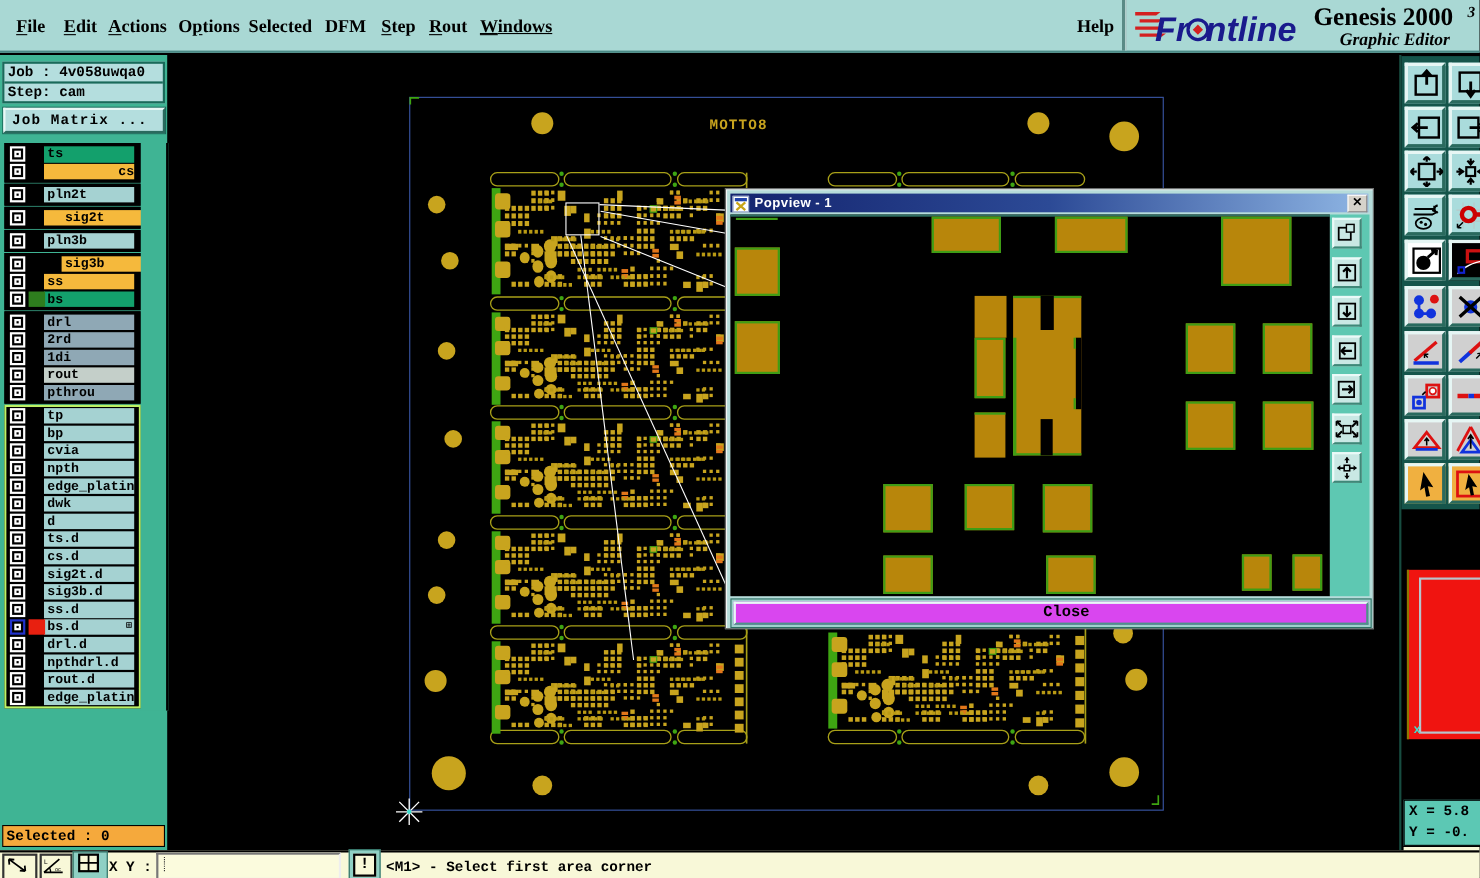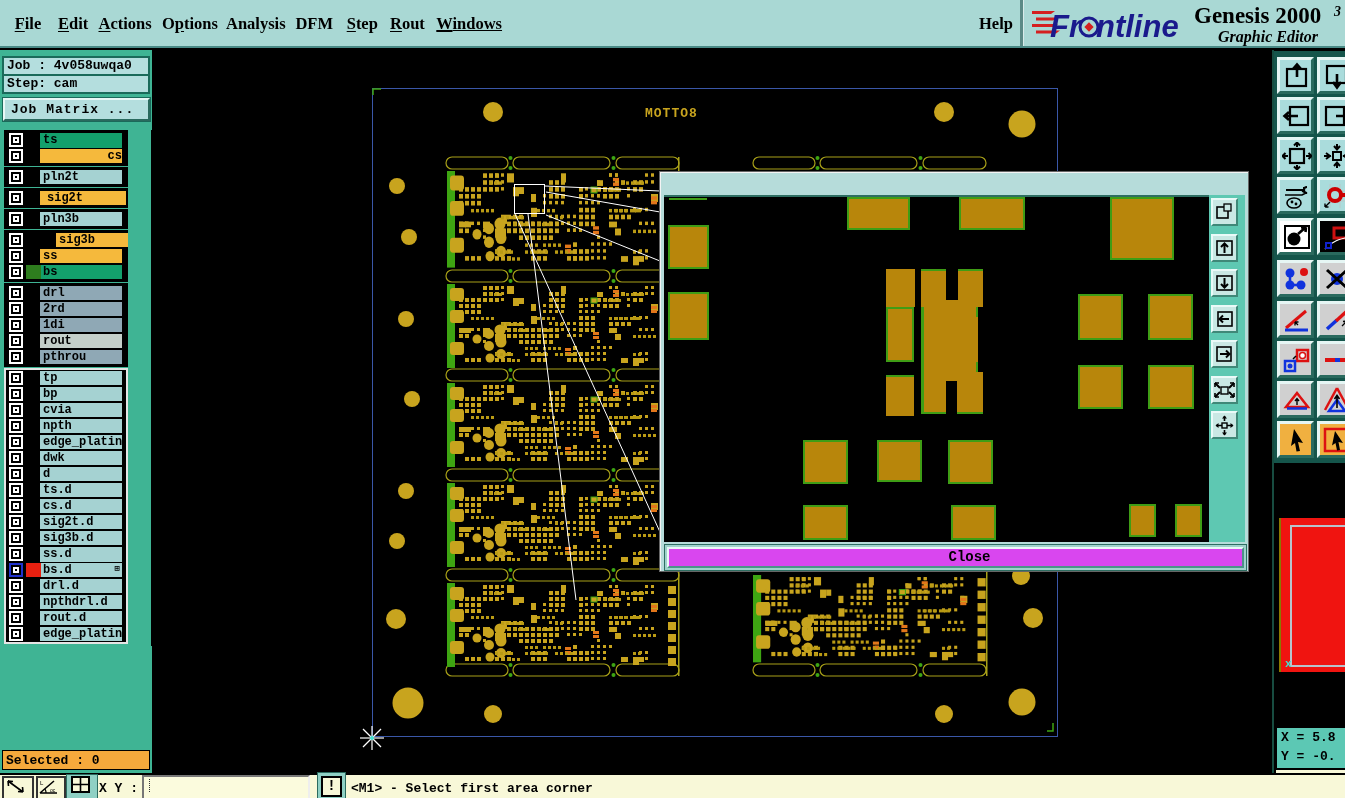--- a/index.html
+++ b/index.html
@@ -443,21 +443,21 @@
       <line x1="363" y1="729" x2="381" y2="747"></line>
       <line x1="363" y1="747" x2="381" y2="729"></line>
     </g>
     <circle cx="372" cy="738" r="2" fill="#40e0d0"></circle>
   </svg>
 <div style="position:absolute;left:0;top:0;width:1345px;height:46px;background:#a9d8d4;border-bottom:2px solid #4a8a86;box-shadow:0 2px 0 #000;">
     <div style="position:absolute;left:14.7px;top:14px;font:bold 16.5px 'Liberation Serif',serif;color:#000;"><span style="text-decoration:underline;text-underline-offset:2px;">F</span>ile</div>
     <div style="position:absolute;left:58px;top:14px;font:bold 16.5px 'Liberation Serif',serif;color:#000;"><span style="text-decoration:underline;text-underline-offset:2px;">E</span>dit</div>
     <div style="position:absolute;left:98.5px;top:14px;font:bold 16.5px 'Liberation Serif',serif;color:#000;"><span style="text-decoration:underline;text-underline-offset:2px;">A</span>ctions</div>
     <div style="position:absolute;left:162px;top:14px;font:bold 16.5px 'Liberation Serif',serif;color:#000;">O<span style="text-decoration:underline;text-underline-offset:2px;">p</span>tions</div>
-    <div style="position:absolute;left:226px;top:14px;font:bold 16.5px 'Liberation Serif',serif;color:#000;">Analysis</div>
+    <div style="position:absolute;left:226px;top:14px;font:bold 16.5px 'Liberation Serif',serif;color:#000;">Selected</div>
     <div style="position:absolute;left:295.4px;top:14px;font:bold 16.5px 'Liberation Serif',serif;color:#000;">DFM</div>
     <div style="position:absolute;left:346.7px;top:14px;font:bold 16.5px 'Liberation Serif',serif;color:#000;"><span style="text-decoration:underline;text-underline-offset:2px;">S</span>tep</div>
     <div style="position:absolute;left:390px;top:14px;font:bold 16.5px 'Liberation Serif',serif;color:#000;"><span style="text-decoration:underline;text-underline-offset:2px;">R</span>out</div>
     <div style="position:absolute;left:436.3px;top:14px;font:bold 16.5px 'Liberation Serif',serif;color:#000;text-decoration:underline;"><span style="text-decoration:underline;text-underline-offset:2px;">W</span>indows</div>
     <div style="position:absolute;left:979px;top:14px;font:bold 16.5px 'Liberation Serif',serif;color:#000;">Help</div>
     <div style="position:absolute;left:1020px;top:0;width:3px;height:46px;background:#5a8a86;border-right:1px solid #d8ecea;"></div>
     <svg width="322" height="46" style="position:absolute;left:1023px;top:0">
       <g fill="#d42020">
         <path d="M9 11 h23 l-4 3 h-19 z"></path>
         <path d="M13 17.5 h21 l-4 3 h-17 z"></path>
@@ -502,21 +502,21 @@
             <div style="position:absolute;left:2px;top:2px;width:2px;height:2px;border:2px solid #fff;"></div>
           </div>
           <div style="position:absolute;left:34px;top:1px;width:79px;height:14px;background:#a5d2d2;font:bold 12px 'Liberation Mono',monospace;color:#000;line-height:14px;padding-left:3px;overflow:hidden;white-space:nowrap;">pln2t</div>
         </div>
       </div>
       <div style="border:2px solid #000;background:#000;width:120px;margin-bottom:1px;">
         <div style="position:relative;height:16px;background:#000;">
           <div style="position:absolute;left:3px;top:1px;width:10px;height:10px;border:2px solid #fff;background:#000;">
             <div style="position:absolute;left:2px;top:2px;width:2px;height:2px;border:2px solid #fff;"></div>
           </div>
-          <div style="position:absolute;left:34px;top:1px;width:79px;height:14px;background:#f5b93c;font:bold 12px 'Liberation Mono',monospace;color:#000;line-height:14px;padding-left:7px;overflow:hidden;white-space:nowrap;">sig2t</div>
+          <div style="position:absolute;left:34px;top:1px;width:79px;height:14px;background:#f5b93c;font:bold 12px 'Liberation Mono',monospace;color:#000;line-height:14px;padding-left:19px;overflow:hidden;white-space:nowrap;">sig2t</div>
         </div>
       </div>
       <div style="border:2px solid #000;background:#000;width:120px;margin-bottom:1px;">
         <div style="position:relative;height:16px;background:#000;">
           <div style="position:absolute;left:3px;top:1px;width:10px;height:10px;border:2px solid #fff;background:#000;">
             <div style="position:absolute;left:2px;top:2px;width:2px;height:2px;border:2px solid #fff;"></div>
           </div>
           <div style="position:absolute;left:34px;top:1px;width:79px;height:14px;background:#a5d2d2;font:bold 12px 'Liberation Mono',monospace;color:#000;line-height:14px;padding-left:3px;overflow:hidden;white-space:nowrap;">pln3b</div>
         </div>
       </div>
@@ -566,21 +566,21 @@
           </div>
           <div style="position:absolute;left:34px;top:1px;width:79px;height:14px;background:#c4cfc9;font:bold 12px 'Liberation Mono',monospace;color:#000;line-height:14px;padding-left:3px;overflow:hidden;white-space:nowrap;">rout</div>
         </div>
         <div style="position:relative;height:16px;background:#000;">
           <div style="position:absolute;left:3px;top:1px;width:10px;height:10px;border:2px solid #fff;background:#000;">
             <div style="position:absolute;left:2px;top:2px;width:2px;height:2px;border:2px solid #fff;"></div>
           </div>
           <div style="position:absolute;left:34px;top:1px;width:79px;height:14px;background:#8fa8b5;font:bold 12px 'Liberation Mono',monospace;color:#000;line-height:14px;padding-left:3px;overflow:hidden;white-space:nowrap;">pthrou</div>
         </div>
       </div>
-      <div style="border:2px solid #e5e5e5;background:#000;width:120px;margin-bottom:1px;">
+      <div style="border:2px solid #bef264;background:#000;width:120px;margin-bottom:1px;">
         <div style="position:relative;height:16px;background:#000;">
           <div style="position:absolute;left:3px;top:1px;width:10px;height:10px;border:2px solid #fff;background:#000;">
             <div style="position:absolute;left:2px;top:2px;width:2px;height:2px;border:2px solid #fff;"></div>
           </div>
           <div style="position:absolute;left:34px;top:1px;width:79px;height:14px;background:#a5d2d2;font:bold 12px 'Liberation Mono',monospace;color:#000;line-height:14px;padding-left:3px;overflow:hidden;white-space:nowrap;">tp</div>
         </div>
         <div style="position:relative;height:16px;background:#000;">
           <div style="position:absolute;left:3px;top:1px;width:10px;height:10px;border:2px solid #fff;background:#000;">
             <div style="position:absolute;left:2px;top:2px;width:2px;height:2px;border:2px solid #fff;"></div>
           </div>
@@ -828,20 +828,30 @@
       </svg>
     </div>
     <div style="position:absolute;left:43px;top:370px;width:37px;height:37px;background:#f0b040;border:3px solid;border-color:#e6f6f4 #2a6a5e #2a6a5e #e6f6f4;box-sizing:border-box;">
       <svg width="30" height="28" viewBox="0 0 30 28" style="position:absolute;left:2px;top:2px">
         <rect x="3" y="3" width="24" height="22" fill="none" stroke="#dd1111" stroke-width="2.5"></rect>
         <path d="M13 5 L21 17 L16.5 16 L18 24 L15 24.5 L13.5 17 L10 19.5 Z" fill="#000"></path>
       </svg>
     </div>
   </div>
 <div style="position:absolute;left:659px;top:171px;width:588px;height:399px;background:#b6dcda;border:1px solid #666;box-shadow:inset 1px 1px 0 #f4f4f4;">
+    <div style="position:absolute;left:4px;top:4px;right:4px;height:17px;background:linear-gradient(90deg,#14246e 0%,#2c4a96 50%,#8fb6e4 100%);">
+      <div style="position:absolute;left:2px;top:2px;width:13px;height:13px;background:#fff;border:1px solid #99aacc;">
+        <div style="position:absolute;left:1px;top:1px;right:1px;height:3px;background:#2244aa;"></div>
+        <svg width="13" height="13" style="position:absolute;left:0;top:0">
+          <path d="M2.5 5 L10.5 12 M10.5 5 L2.5 12" stroke="#c8a418" stroke-width="2"></path>
+        </svg>
+      </div>
+      <div style="position:absolute;left:22px;top:1px;font:bold 12px 'Liberation Sans',sans-serif;color:#fff;letter-spacing:.4px;">Popview - 1</div>
+      <div style="position:absolute;right:1px;top:1px;width:16px;height:14px;background:#d6d2ca;border:1px solid #888;border-top-color:#fff;border-left-color:#fff;text-align:center;font:bold 11px 'Liberation Sans',sans-serif;line-height:13px;color:#000;">✕</div>
+    </div>
     <div style="position:absolute;left:4px;top:23px;width:545px;height:347px;background:#000;border-top:2px solid #2e6e62;box-sizing:border-box;">
       <div style="position:absolute;left:4px;top:28px;width:37px;height:40px;background:#b8860b;border:2px solid #3f9d15;"></div>
       <div style="position:absolute;left:183px;top:0px;width:59px;height:29px;background:#b8860b;border:2px solid #3f9d15;"></div>
       <div style="position:absolute;left:295px;top:0px;width:62px;height:29px;background:#b8860b;border:2px solid #3f9d15;"></div>
       <div style="position:absolute;left:446px;top:0px;width:60px;height:59px;background:#b8860b;border:2px solid #3f9d15;"></div>
       <div style="position:absolute;left:4px;top:95px;width:37px;height:44px;background:#b8860b;border:2px solid #3f9d15;"></div>
       <div style="position:absolute;left:414px;top:97px;width:41px;height:42px;background:#b8860b;border:2px solid #3f9d15;"></div>
       <div style="position:absolute;left:484px;top:97px;width:41px;height:42px;background:#b8860b;border:2px solid #3f9d15;"></div>
       <div style="position:absolute;left:414px;top:168px;width:41px;height:40px;background:#b8860b;border:2px solid #3f9d15;"></div>
       <div style="position:absolute;left:484px;top:168px;width:42px;height:40px;background:#b8860b;border:2px solid #3f9d15;"></div>

